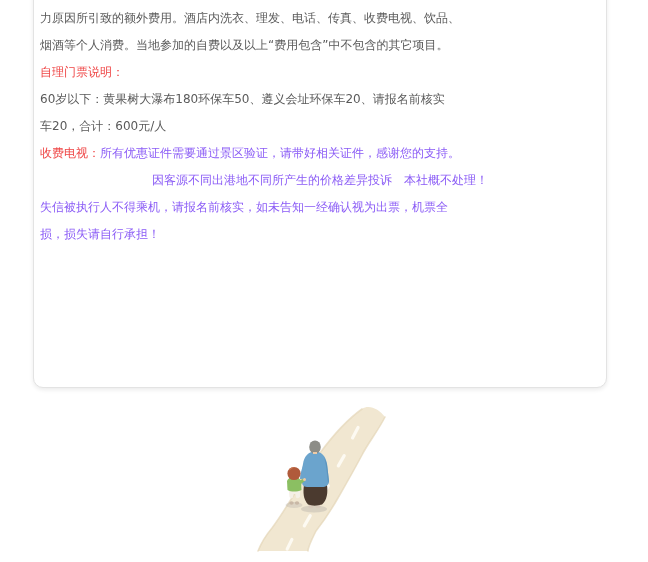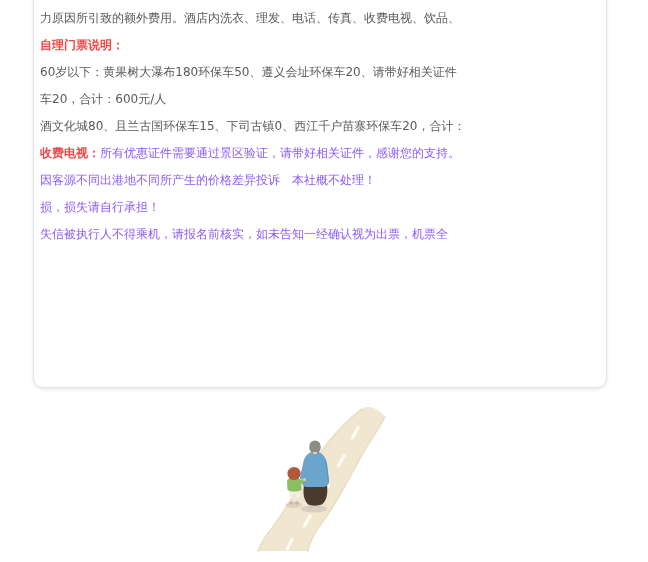--- a/index.html
+++ b/index.html
@@ -18,44 +18,44 @@
     border-radius:10px;
     box-shadow:0 2px 4px rgba(0,0,0,0.08);
     padding:26px 6px 0 6px;
   }
   .line{
     font-size:12px;
     line-height:27px;
     white-space:nowrap;
     letter-spacing:0;
   }
-  .line.center{}
+  .line.center{text-align:center;}
   .seg-normal{color:#5a5a5a;}
-  .seg-redBold{color:#ef4646;font-weight:bold;}
+  .seg-redBold{color:#ef4646;font-weight:normal;}
   .seg-red{color:#8b5cf6;}
   .illustration{
     position:absolute;
     left:250px;top:403px;
     width:200px;height:155px;
   }
 </style>
 </head>
 <body>
 
 <div class="notice-box">
   <div>
       <div class="line"><span class="seg-normal">力原因所引致的额外费用。酒店内洗衣、理发、电话、传真、收费电视、饮品、</span></div>
+      <div class="line"><span class="seg-normal">烟酒等个人消费。当地参加的自费以及以上“费用包含”中不包含的其它项目。</span></div>
       <div class="line"><span class="seg-redBold">自理门票说明：</span></div>
-      <div class="line"><span class="seg-normal">60岁以下：黄果树大瀑布180环保车50、遵义会址环保车20、请带好相关证件</span></div>
+      <div class="line"><span class="seg-normal">60岁以下：黄果树大瀑布180环保车50、遵义会址环保车20、请报名前核实</span></div>
       <div class="line"><span class="seg-normal">车20，合计：600元/人</span></div>
-      <div class="line"><span class="seg-normal">酒文化城80、且兰古国环保车15、下司古镇0、西江千户苗寨环保车20，合计：</span></div>
       <div class="line"><span class="seg-redBold">收费电视：</span><span class="seg-red">所有优惠证件需要通过景区验证，请带好相关证件，感谢您的支持。</span></div>
       <div class="line center"><span class="seg-red">因客源不同出港地不同所产生的价格差异投诉　本社概不处理！</span></div>
+      <div class="line"><span class="seg-red">失信被执行人不得乘机，请报名前核实，如未告知一经确认视为出票，机票全</span></div>
       <div class="line"><span class="seg-red">损，损失请自行承担！</span></div>
-      <div class="line"><span class="seg-red">失信被执行人不得乘机，请报名前核实，如未告知一经确认视为出票，机票全</span></div>
     </div>
 </div>
 
 <svg class="illustration" viewBox="0 0 200 155" xmlns="http://www.w3.org/2000/svg">
 
   <path d="M112,6
            C119,1 129,6 135,14
            C128,28 118,40 112,52
            C103,69 96,81 88,95
            C80,109 73,119 66,128

